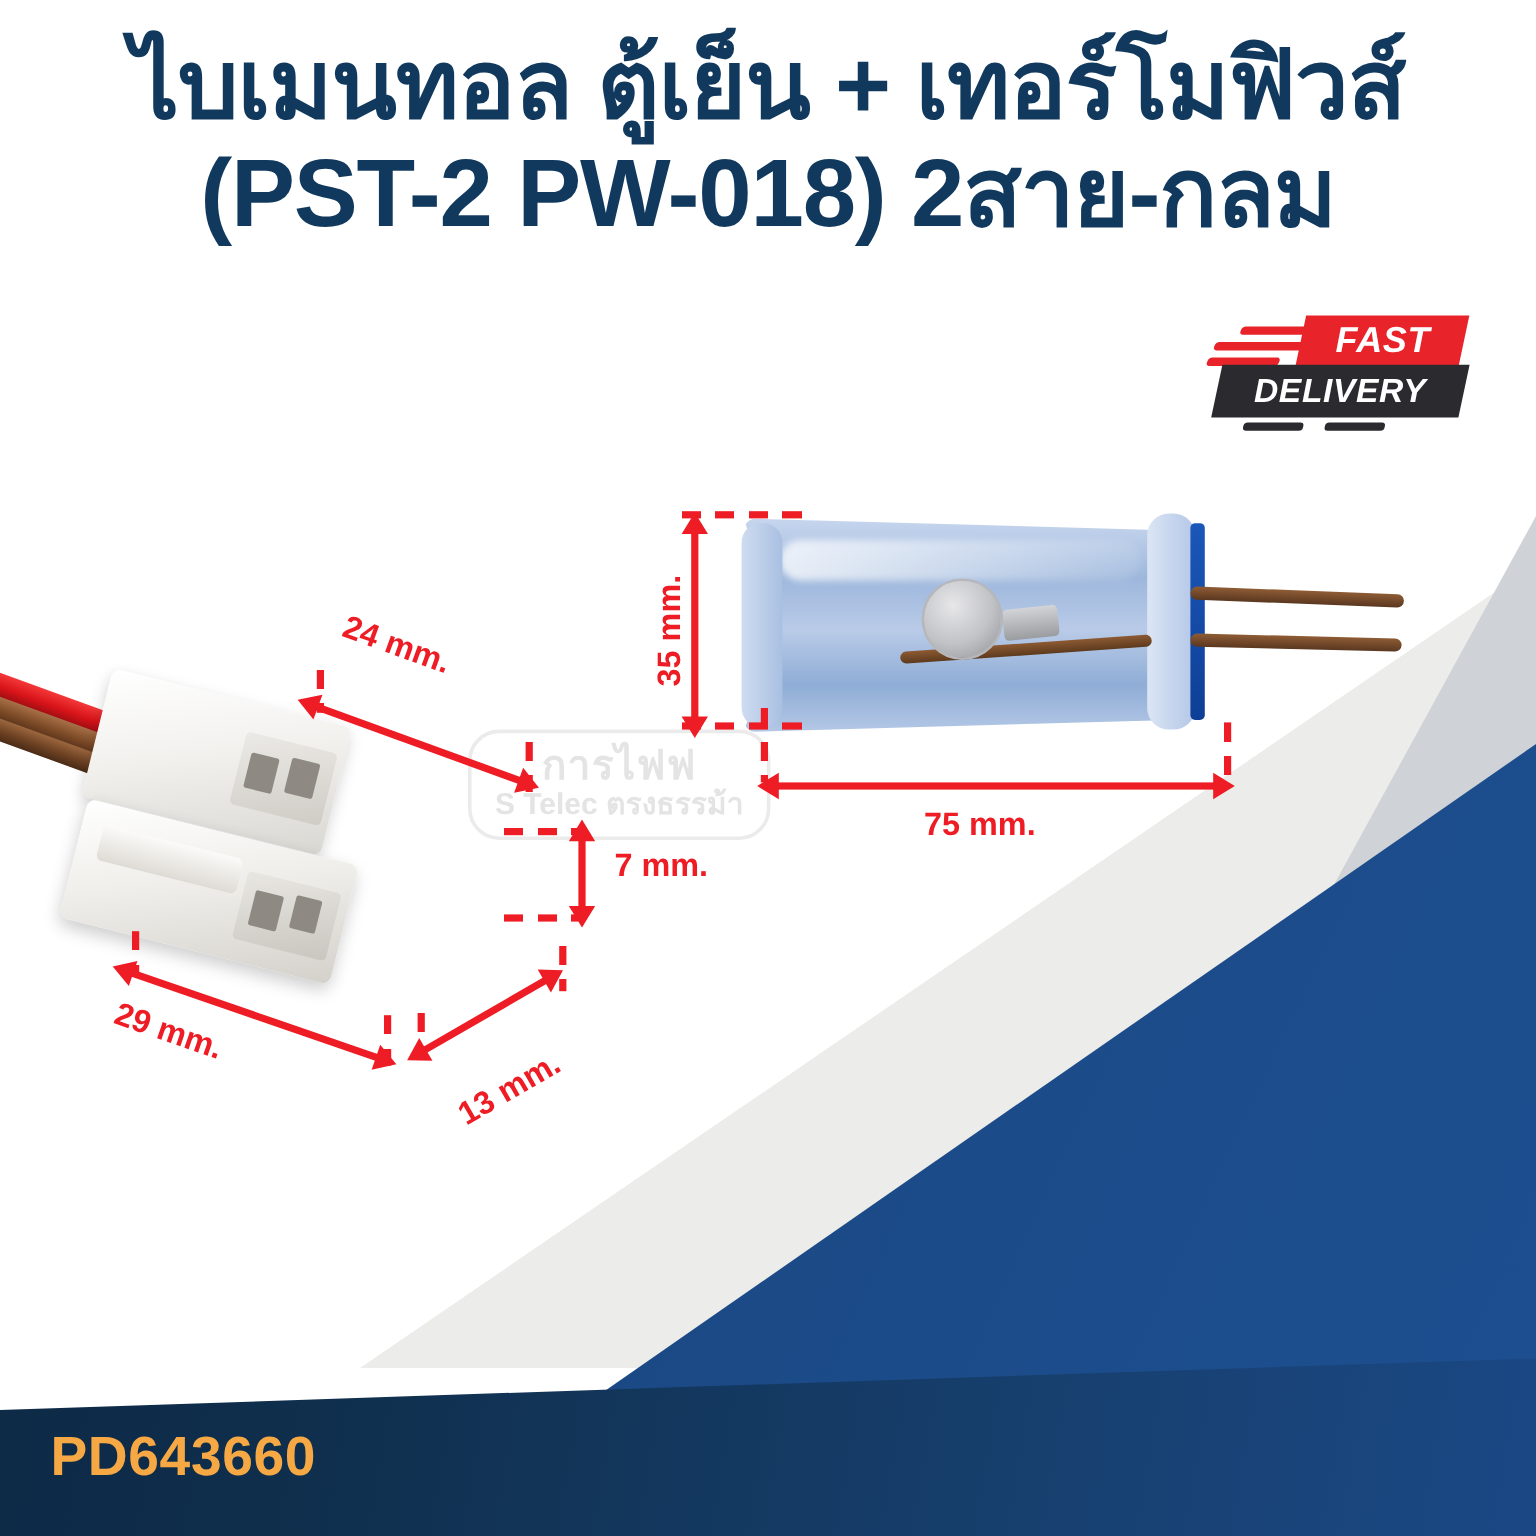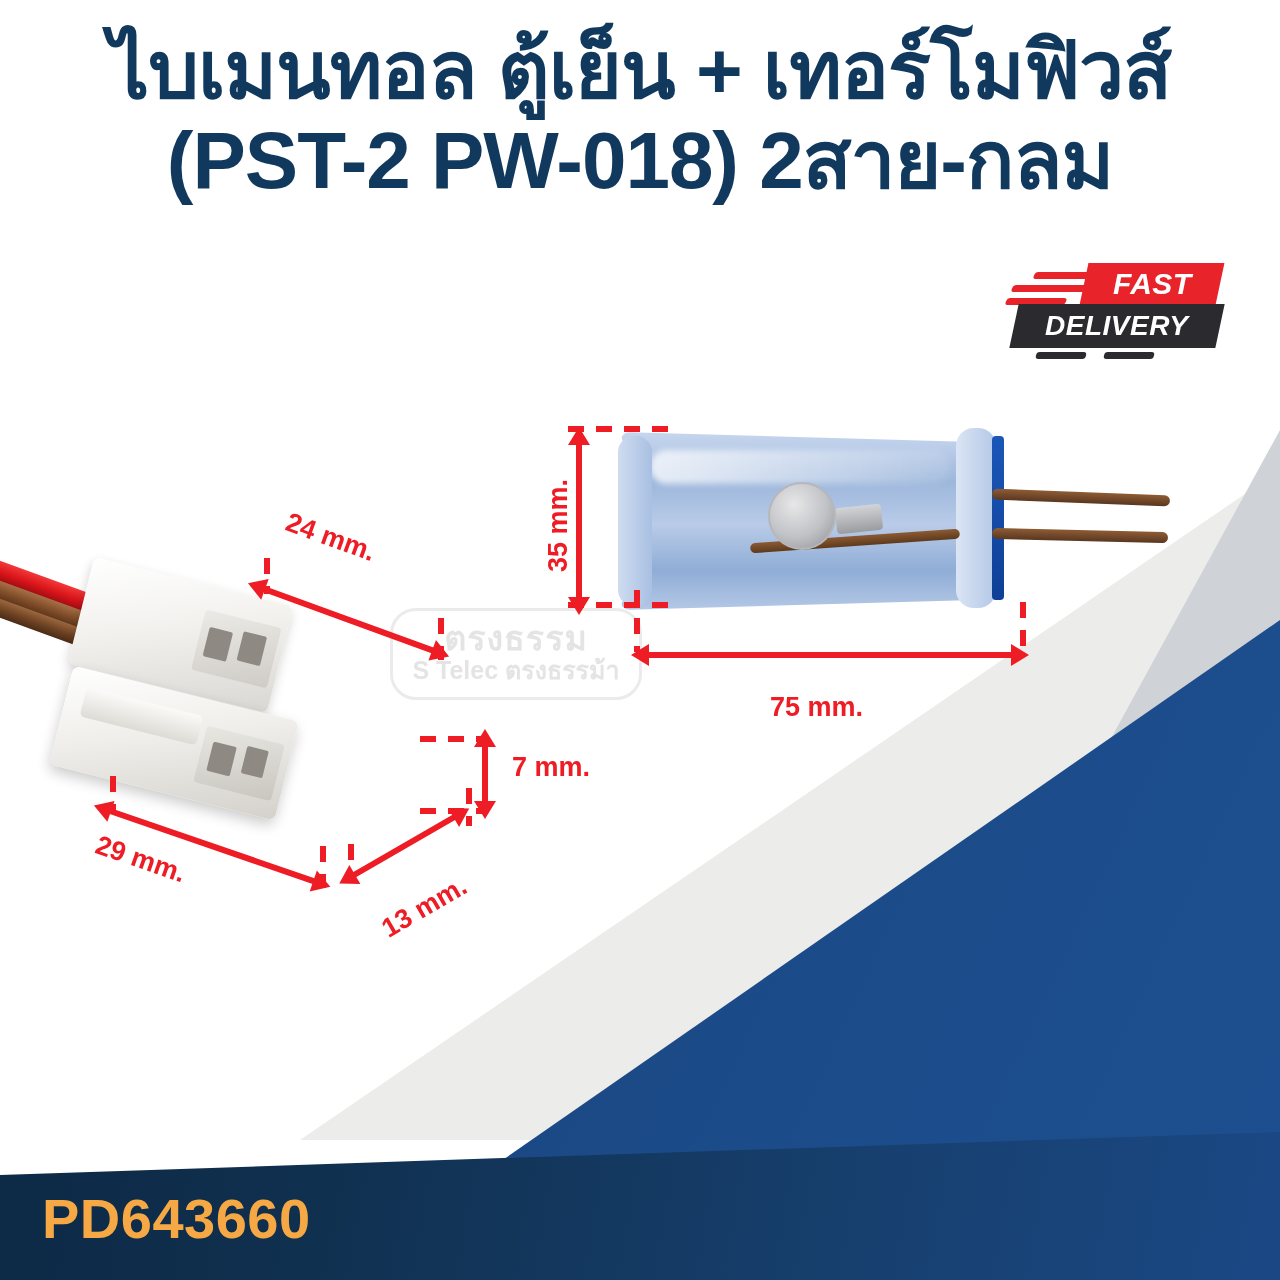--- a/index.html
+++ b/index.html
@@ -213,21 +213,21 @@
     border:3px solid #ebebeb; border-radius:26px; z-index:4;
     display:flex; flex-direction:column; align-items:center; justify-content:center;
     color:#e4e4e4; pointer-events:none;
   }
   #watermark-line1 { font-size:34px; font-weight:bold; line-height:1; letter-spacing:1px; }
   #watermark-line2 { font-size:25px; font-weight:bold; line-height:1.25; }
 
   
   #product-code {
     position:absolute; left:42px; top:1186px; z-index:8;
-    color:#f5a843; font-weight:bold; font-size:56px; letter-spacing:0.5px;text-align:right;
+    color:#f5a843; font-weight:bold; font-size:46px; letter-spacing:0.5px;text-align:right;
   }
   #brand-logo {
     position:absolute; left:1064px; top:1166px; width:168px; height:62px;
     border:4px solid #ffffff; border-radius:17px; z-index:8;
     display:flex; align-items:center; justify-content:center;
   }
   #logo-st {
     font-size:44px; font-weight:bold; color:transparent;
     -webkit-text-stroke:3px #ef8031; line-height:1; letter-spacing:-2px;
   }
@@ -296,21 +296,21 @@
     <div id="fuse-cap-right"></div>
     <div id="fuse-blue-edge"></div>
     <div id="fuse-lead"></div>
     <div id="fuse-terminal"></div>
     <div id="fuse-disc"></div>
     <div class="lead-out" id="lead-out-1"></div>
     <div class="lead-out" id="lead-out-2"></div>
   </div>
 
   <div id="watermark">
-    <div id="watermark-line1">ตรงธรรม</div>
+    <div id="watermark-line1">การไฟฟ</div>
     <div id="watermark-line2">S Telec ตรงธรรม้า</div>
   </div>
 
   <div class="dim" style="left:230px; top:560px; width:250px; height:120px;">
     <div class="dash-v" style="left:34px; top:-2px; height:36px;"></div>
     <div class="dash-v" style="left:208px; top:58px; height:42px;"></div>
     <div style="position:absolute; left:34px; top:26px; width:180px; height:6px; transform:rotate(20deg); transform-origin:left center;">
       <div class="arrow-h" style="left:0; top:0; width:180px;"></div>
       <div class="ah-cap-l"></div>
       <div class="ah-cap-r"></div>
@@ -333,21 +333,21 @@
     <div class="dash-v" style="left:8px; top:44px; height:34px;"></div>
     <div class="dash-v" style="left:126px; top:-12px; height:38px;"></div>
     <div style="position:absolute; left:14px; top:72px; width:116px; height:6px; transform:rotate(-30deg); transform-origin:left center;">
       <div class="arrow-h" style="left:0; top:0; width:116px;"></div>
       <div class="ah-cap-l"></div>
       <div class="ah-cap-r"></div>
     </div>
     <div class="dim-label" style="position:absolute; left:38px; top:92px; transform:rotate(-30deg);">13 mm.</div>
   </div>
 
-  <div class="dim" style="left:420px; top:736px; width:220px; height:110px;">
+  <div class="dim" style="left:420px; top:690px; width:220px; height:110px;">
     <div class="dash-h" style="left:0px; top:0px; width:62px;"></div>
     <div class="dash-h" style="left:0px; top:72px; width:62px;"></div>
     <div style="position:absolute; left:62px; top:10px; height:56px;">
       <div class="arrow-v" style="left:0; top:0; height:56px;"></div>
       <div class="av-cap-t"></div>
       <div class="av-cap-b"></div>
     </div>
     <div class="dim-label" style="position:absolute; left:92px; top:16px;">7 mm.</div>
   </div>
 
@@ -363,18 +363,18 @@
   </div>
 
   <div class="dim" style="left:620px; top:590px; width:420px; height:110px;">
     <div class="dash-v" style="left:14px; top:0px;  height:62px;"></div>
     <div class="dash-v" style="left:400px; top:12px; height:52px;"></div>
     <div style="position:absolute; left:28px; top:62px; width:364px;">
       <div class="arrow-h" style="left:0; top:0; width:364px;"></div>
       <div class="ah-cap-l"></div>
       <div class="ah-cap-r"></div>
     </div>
-    <div class="dim-label" style="position:absolute; left:150px; top:82px;margin-top:20px;">75 mm.</div>
+    <div class="dim-label" style="position:absolute; left:150px; top:82px;">75 mm.</div>
   </div>
 
   <div id="product-code">PD643660</div>
 
 </div>
 
 </body></html>

